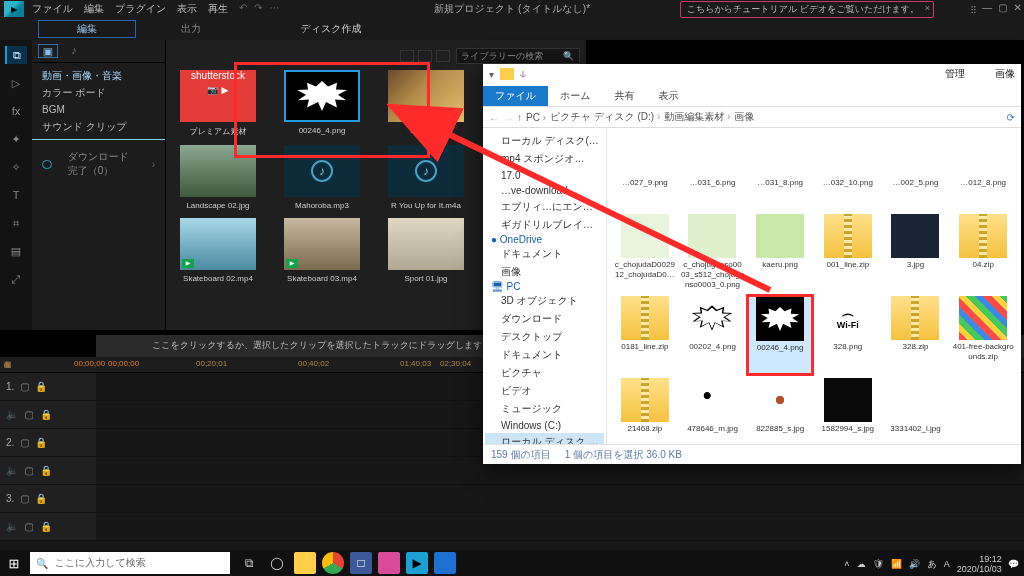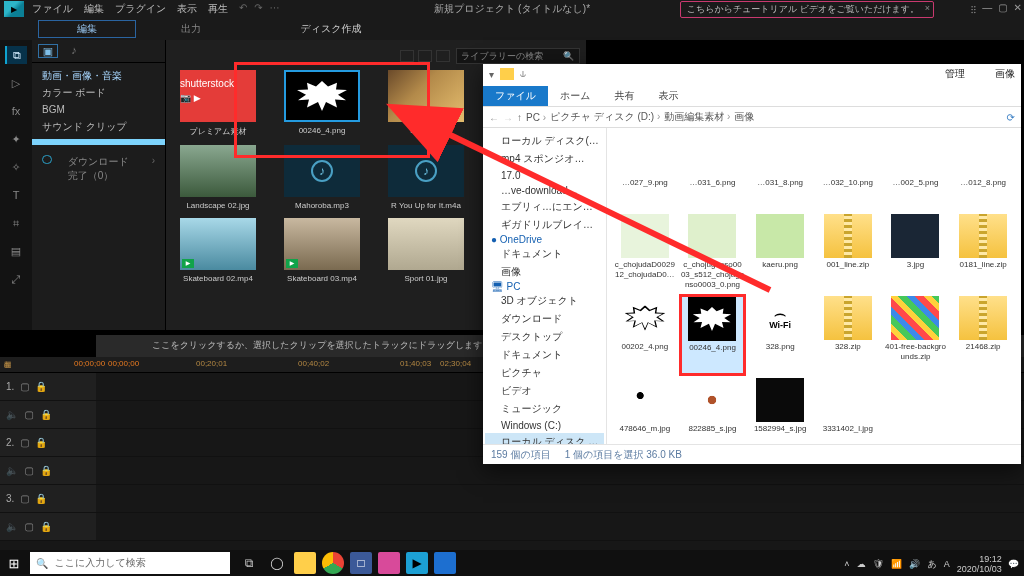--- a/index.html
+++ b/index.html
@@ -24,37 +24,37 @@
 .toolstrip .t{width:22px;height:18px;color:#888;font-size:11px;text-align:center;line-height:18px}
 .toolstrip .t.sel{background:#07324a;border-left:2px solid #0fa3d0;color:#d2ecff}
 
 .leftpanel{position:absolute;left:32px;top:40px;width:134px;height:290px;background:#1c1c1c;border-right:1px solid #000}
 .lp-head{display:flex;gap:6px;padding:4px 6px;border-bottom:1px solid #000}
 .lp-head div{width:20px;height:14px;color:#777;font-size:11px;text-align:center}
 .lp-head div.sel{border:1px solid #3070a5;color:#7fbfe8}
 .lp-list{padding:4px 10px;color:#bbb;line-height:17px}
 .lp-list div{cursor:pointer}
 .lp-list .sel{color:#a8d7ff}
-.lp-dl{display:flex;gap:16px;padding:10px 10px;border-top:6px solid #7dd3fc;color:#888}
+.lp-dl{display:flex;align-items:center;gap:16px;padding:10px 10px;border-top:1px solid #7dd3fc;color:#888}
 .lp-dl .cloud{width:14px;height:9px;border:1.4px solid #2aa0c8;border-radius:6px;position:relative}
 
 .mediapanel{position:absolute;left:166px;top:40px;width:420px;height:290px;background:#1f1f1f}
 .mp-search{position:absolute;right:6px;top:8px;width:180px;display:flex;align-items:center;gap:6px}
 .mp-view{display:flex;gap:4px;color:#666}
 .mp-view span{width:14px;height:12px;border:1px solid #333}
 .mp-input{flex:1;height:16px;background:#151515;border:1px solid #333;color:#888;font-size:9px;padding:0 4px;line-height:14px}
 .mp-input::after{content:"🔍";float:right;font-size:9px;color:#555}
 .grid{position:absolute;top:30px;left:6px;right:6px;bottom:0;display:grid;grid-template-columns:repeat(4,1fr);gap:8px 8px;align-content:start}
 .thumb{width:92px}
 .thumb .img{width:76px;height:52px;margin:0 auto;background:#333;background-size:cover;background-position:center;position:relative}
 .thumb .cap{text-align:center;color:#ccc;font-size:8px;margin-top:4px;white-space:nowrap;overflow:hidden;text-overflow:ellipsis}
 .music .img{background:#0e2b3a;display:flex;align-items:center;justify-content:center}
 .music .note{width:22px;height:22px;border:2px solid #4aa0c4;border-radius:50%;position:relative}
 .music .note::after{content:"♪";position:absolute;inset:0;text-align:center;line-height:18px;color:#6cc0e0;font-size:12px}
-.shutter .img{background:#e43c39;color:#fff;font-size:10px;padding-top:8px}
+.shutter .img{background:#e43c39;color:#fff;text-align:center;font-size:10px;padding-top:0}
 .selpng .img{border:2px solid #249be0;background:#000;display:flex;align-items:center;justify-content:center}
 .burst{width:50px;height:30px;background:#fff;clip-path:polygon(50% 0,62% 18%,80% 6%,78% 28%,100% 30%,82% 46%,98% 64%,76% 62%,80% 88%,58% 70%,50% 100%,42% 70%,20% 88%,24% 62%,2% 64%,18% 46%,0 30%,22% 28%,20% 6%,38% 18%)}
 .hl-red{border:3px solid #ff2b2b}
 .badge{position:absolute;left:2px;bottom:2px;width:12px;height:9px;background:#11a34a;font-size:6px;color:#fff;text-align:center;line-height:9px}
 
 .preview{position:absolute;left:586px;top:40px;right:0;height:290px;background:#000;border-left:1px solid #000}
 
 .hint{position:absolute;left:96px;top:335px;right:0;height:22px;background:#2a2a2a;color:#bbb;padding:4px 56px;font-size:9px}
 .tl{position:absolute;left:0;top:357px;right:0;bottom:26px;background:#171717}
 .tl-ruler{height:16px;background:#1d1d1d;position:relative;border-bottom:1px solid #000}
@@ -398,20 +398,24 @@
         <div class="ex-item zip">
           <div class="th"></div>
           <div class="cap">001_line.zip</div>
         </div>
         <div class="ex-item">
           <div class="th" style="background:#1a2635"></div>
           <div class="cap">3.jpg</div>
         </div>
         <div class="ex-item zip">
           <div class="th"></div>
+          <div class="cap">04.zip</div>
+        </div>
+        <div class="ex-item zip">
+          <div class="th"></div>
           <div class="cap">0181_line.zip</div>
         </div>
         <div class="ex-item">
           <div class="th" style="background:#fff;display:flex;align-items:center;justify-content:center">
             <div class="burst" style="background:#000;transform:scale(.85)"></div>
             <div class="burst" style="position:absolute;background:#fff;transform:scale(.7)"></div>
           </div>
           <div class="cap">00202_4.png</div>
         </div>
         <div class="ex-item ex-sel ex-red">

